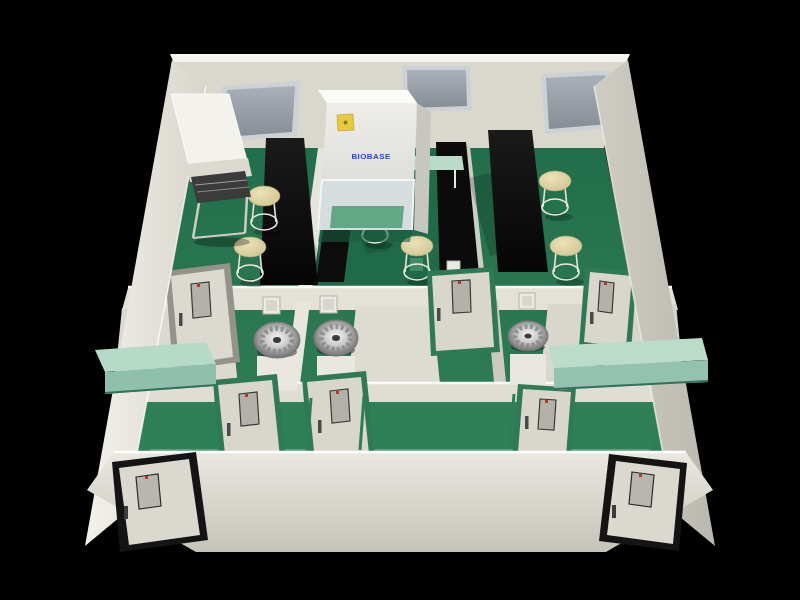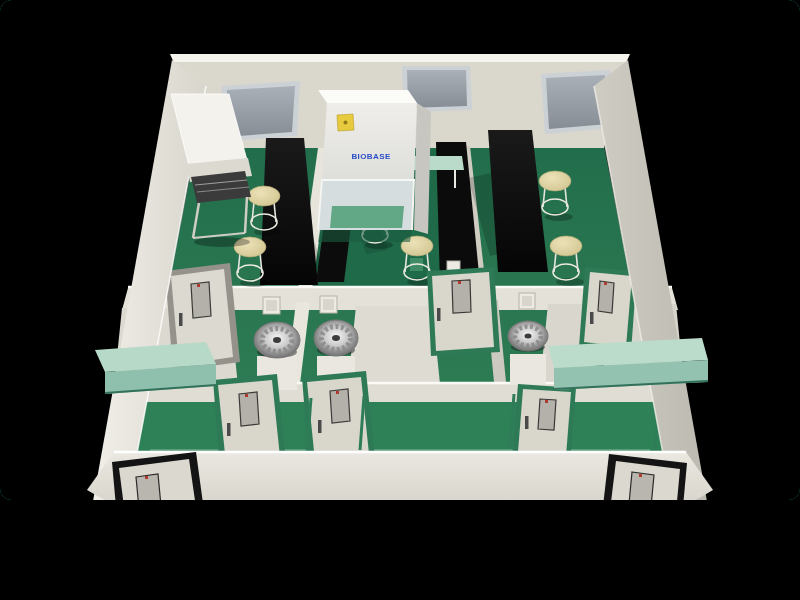--- a/index.html
+++ b/index.html
@@ -1,19 +1,18 @@
 <!DOCTYPE html>
 <html><head>
 <meta charset="utf-8">
 <style>
   html,body{margin:0;padding:0;background:#000;}
   .stage{
-    position:relative;width:800px;height:500px;background:#14b8a6;overflow:hidden;
+    position:relative;width:800px;height:600px;background:#14b8a6;overflow:hidden;
     font-family:"Liberation Sans",sans-serif;
-    border-radius:12px;
   }
   .stage svg{display:block;width:800px;height:600px;}
   text.brand{
     font-family:"Liberation Sans",sans-serif;
     font-size:8px;font-weight:bold;letter-spacing:.4px;
   }
 </style>
 </head>
 <body>
 

